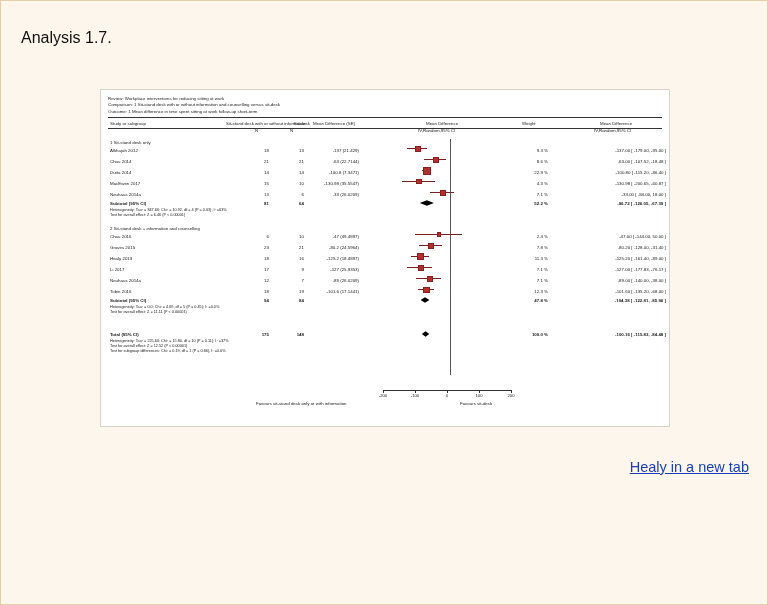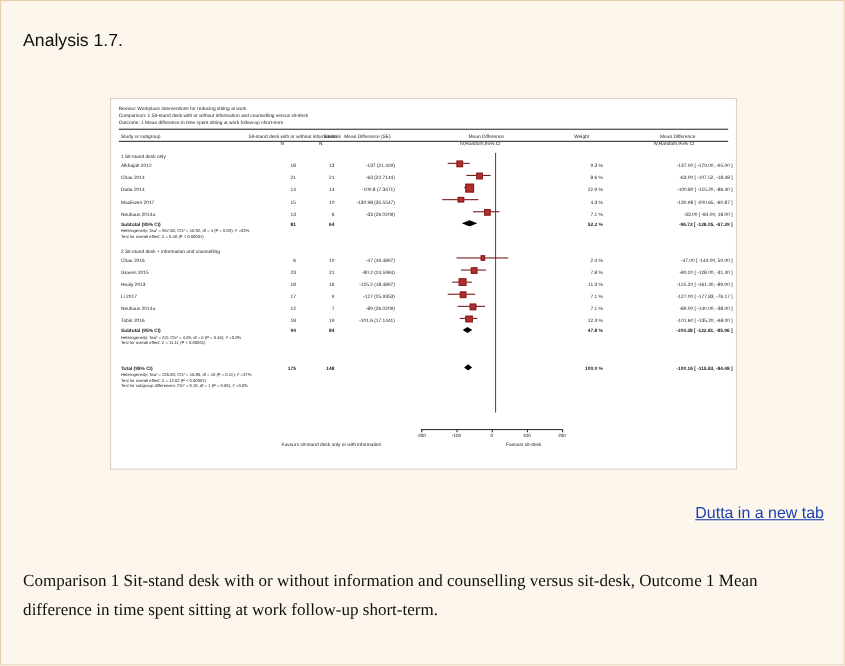--- a/index.html
+++ b/index.html
@@ -423,17 +423,16 @@
         <div class="ticklabel" style="left:339px;">0</div>
         <div class="ticklabel" style="left:371px;">100</div>
         <div class="ticklabel" style="left:403px;">200</div>
         <div class="favours" style="left:148px;">Favours sit-stand desk only or with information</div>
         <div class="favours" style="left:352px;">Favours sit-desk</div>
       </div>
 
     </div>
   </div>
 
-  <a class="open-tab">Dutta in a new tab</a>
-
-  <div class="caption">Comparison 1 Sit-stand desk with or without information and counselling versus sit-desk, Outcome 1 Mean difference in time spent sitting at work follow-up short-term.</div>
+  <a class="open-tab">Healy in a new tab</a>
+
 
 </div>
 
 </body></html>

